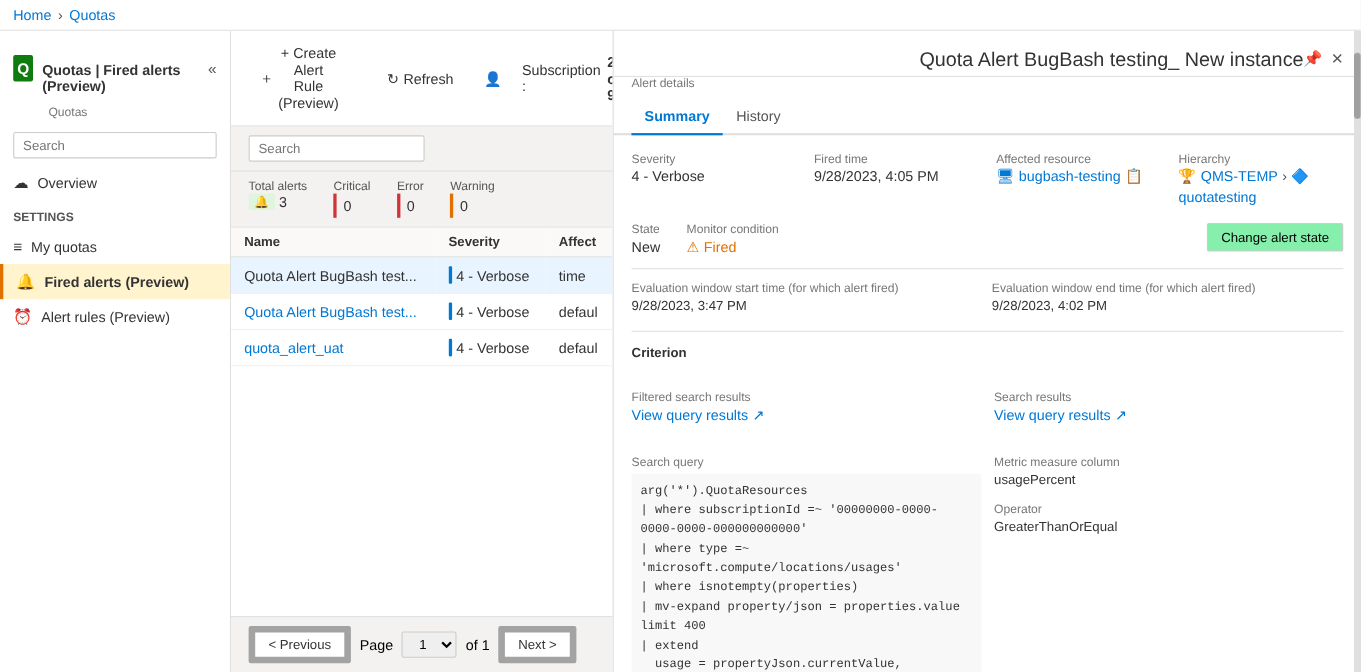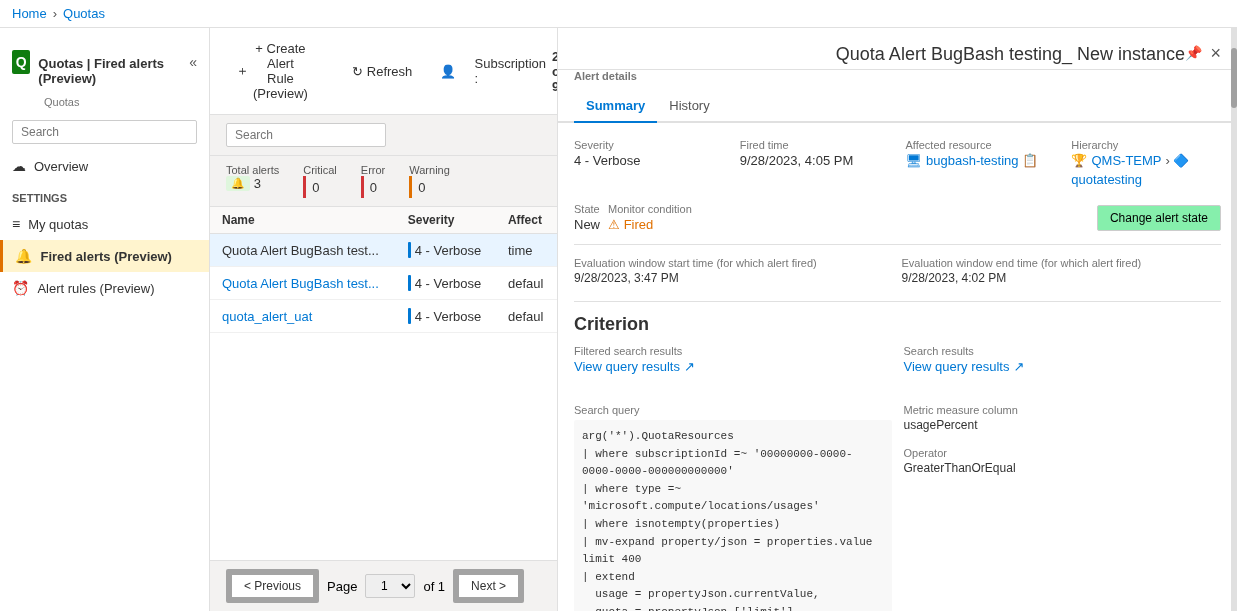--- a/index.html
+++ b/index.html
@@ -56,21 +56,21 @@
 
     
     .pagination { display: flex; align-items: center; gap: 8px; padding: 8px 16px; border-top: 1px solid #e0e0e0; }
     .page-btn { padding: 4px 12px; border: 6px solid #a3a3a3; background: #fff; cursor: pointer; border-radius: 2px; font-size: 12px; color: #333; }
     .page-input { width: 50px; border: 1px solid #ccc; border-radius: 2px; padding: 3px 6px; font-size: 12px; text-align: center; }
 
     
     .detail-panel { width: 680px; background: #fff; border-left: 1px solid #e0e0e0; display: flex; flex-direction: column; overflow: hidden; position: relative; }
     .detail-header { display: flex; align-items: flex-start; justify-content: space-between; padding: 16px 16px 4px; border-bottom: 1px solid #e0e0e0; }
     .detail-title { font-size: 18px; font-weight: 300; color: #333; flex: 1; text-align: right; }
-    .detail-subtitle { font-size: 11px; color: #777; padding: 0 16px 8px; font-weight: bold; }
+    .detail-subtitle { font-size: 11px; color: #777; padding: 0 16px 8px; }
     .detail-actions { display: flex; gap: 8px; }
     .detail-close { background: none; border: none; cursor: pointer; font-size: 18px; color: #555; line-height: 1; }
     .detail-pin { background: none; border: none; cursor: pointer; font-size: 14px; color: #555; }
 
     
     .detail-tabs { display: flex; gap: 0; padding: 0 16px; border-bottom: 2px solid #e0e0e0; }
     .detail-tab { padding: 8px 12px; cursor: pointer; font-size: 13px; color: #555; border-bottom: 2px solid transparent; margin-bottom: -2px; }
     .detail-tab.active { color: #0078d4; border-bottom: 2px solid #0078d4; font-weight: 600; }
 
     
@@ -84,21 +84,21 @@
     .change-state-btn { padding: 5px 12px; border: 1px solid #ccc; background: #86efac; cursor: pointer; border-radius: 2px; font-size: 12px; }
 
     .detail-divider { border: none; border-top: 1px solid #e0e0e0; margin: 12px 0; }
 
     .eval-grid { display: grid; grid-template-columns: 1fr 1fr; gap: 8px; margin-bottom: 16px; }
     .eval-field { }
     .eval-label { font-size: 11px; color: #777; margin-bottom: 2px; }
     .eval-value { font-size: 12px; color: #333; }
 
     .criterion-section { margin-bottom: 12px; }
-    .criterion-title { font-size: 18px; font-weight: 600; color: #333; margin-bottom: 10px; }
+    .criterion-title { font-size: 12px; font-weight: 600; color: #333; margin-bottom: 28px; }
     .criterion-grid { display: grid; grid-template-columns: 1fr 1fr; gap: 12px; }
     .crit-field-label { font-size: 11px; color: #777; margin-bottom: 2px; }
     .crit-field-value { font-size: 12px; color: #333; }
     .crit-link { color: #0078d4; text-decoration: none; cursor: pointer; display: flex; align-items: center; gap: 4px; }
 
     .query-block { font-size: 11px; color: #333; line-height: 1.6; white-space: pre-wrap; font-family: 'Courier New', monospace; background: #f8f8f8; padding: 8px; border-radius: 2px; margin-top: 4px; }
 
     
     ::-webkit-scrollbar { width: 6px; }
     ::-webkit-scrollbar-track { background: #f1f1f1; }
@@ -327,21 +327,21 @@
             <div class="hierarchy-field">
               <span style="color:#e07000;">🏆</span>
               <a class="detail-field-link">QMS-TEMP</a>
               <span class="hier-arrow">›</span>
               <span style="color:#0078d4;">🔷</span>
               <a class="detail-field-link">quotatesting</a>
             </div>
           </div>
         </div>
 
-        <div style="display:flex;align-items:center;gap:8px;margin-bottom:10px;">
+        <div style="display:flex;align-items:flex-start;gap:24px;margin-bottom:10px;">
           <div>
             <div class="detail-field-label">State</div>
             <div class="detail-field-value state-new">New</div>
           </div>
           <div>
             <div class="detail-field-label">Monitor condition</div>
             <div class="monitor-fired">
               <span>⚠</span>
               <span>Fired</span>
             </div>

